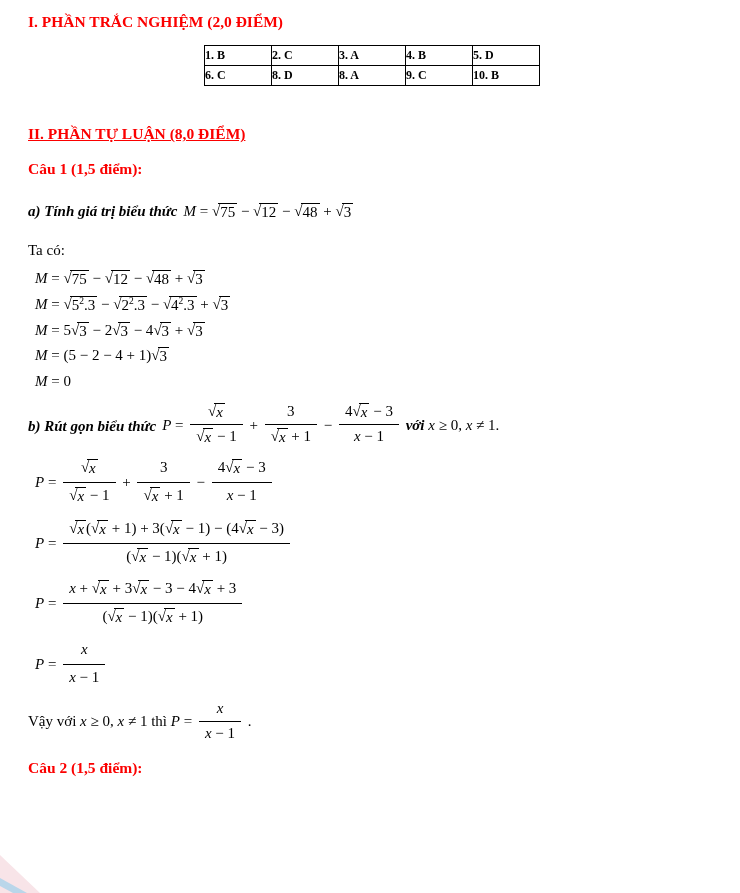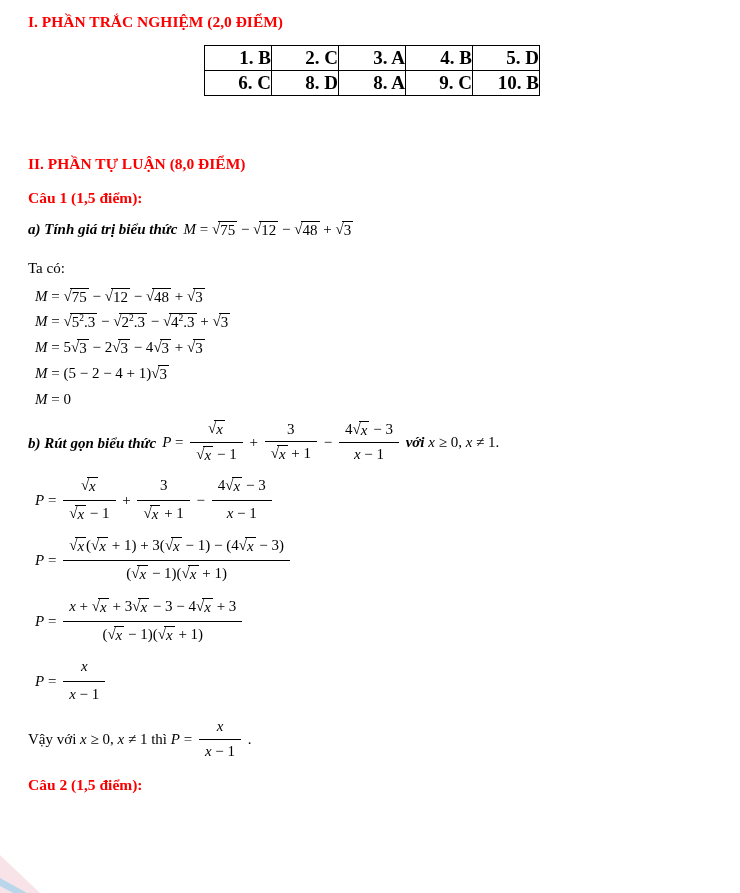--- a/index.html
+++ b/index.html
@@ -4,30 +4,30 @@
 <style>
   html,body{margin:0;padding:0;}
   body{
     width:740px;height:893px;background:#ffffff;position:relative;overflow:hidden;
     font-family:"Liberation Serif","DejaVu Serif",serif;color:#000;font-size:15px;line-height:1.25;
   }
   .doc{position:absolute;top:0;left:0;right:0;padding:12px 28px 0 28px;}
   .heading{font-size:15.5px;font-weight:700;}
   .red{color:var(--heading-red,#fb0000);}
   .blue{color:var(--solution-blue,#1a3d94);}
-  .h2{margin-top:58px;}
+  .h2{margin-top:38px;text-decoration:underline;}
   .cau1{margin-top:15px;}
   .method{margin-top:14px;}
   .cau2{margin-top:12px;}
 
   .ans-table{border-collapse:collapse;margin:14px 0 0 176px;}
-  .ans-table td{border:1px solid #000;width:66px;height:19px;text-align:right;
-    font-weight:700;font-size:19px;padding:0;}
-
-  .stmt{margin-top:12px;display:flex;align-items:center;}
+  .ans-table td{border:1px solid #000;width:66px;height:19px;text-align:left;
+    font-weight:700;font-size:12px;padding:0;}
+
+  .stmt{margin-top:24px;display:flex;align-items:center;}
   .stmt .lbl{font-weight:700;font-style:italic;margin-right:6px;white-space:nowrap;}
   .stmt.tall{margin-top:10px;}
   .body-text{margin-top:20px;}
   .mt-sm{margin-top:12px;}
   .mt-md{margin-top:16px;}
   .mt-xs{margin-top:6px;}
 
   .steps{margin-top:8px;}
   .steps .mrow{margin:4px 0 4px 7px;line-height:1.45;}
   .psteps{margin-top:2px;}

